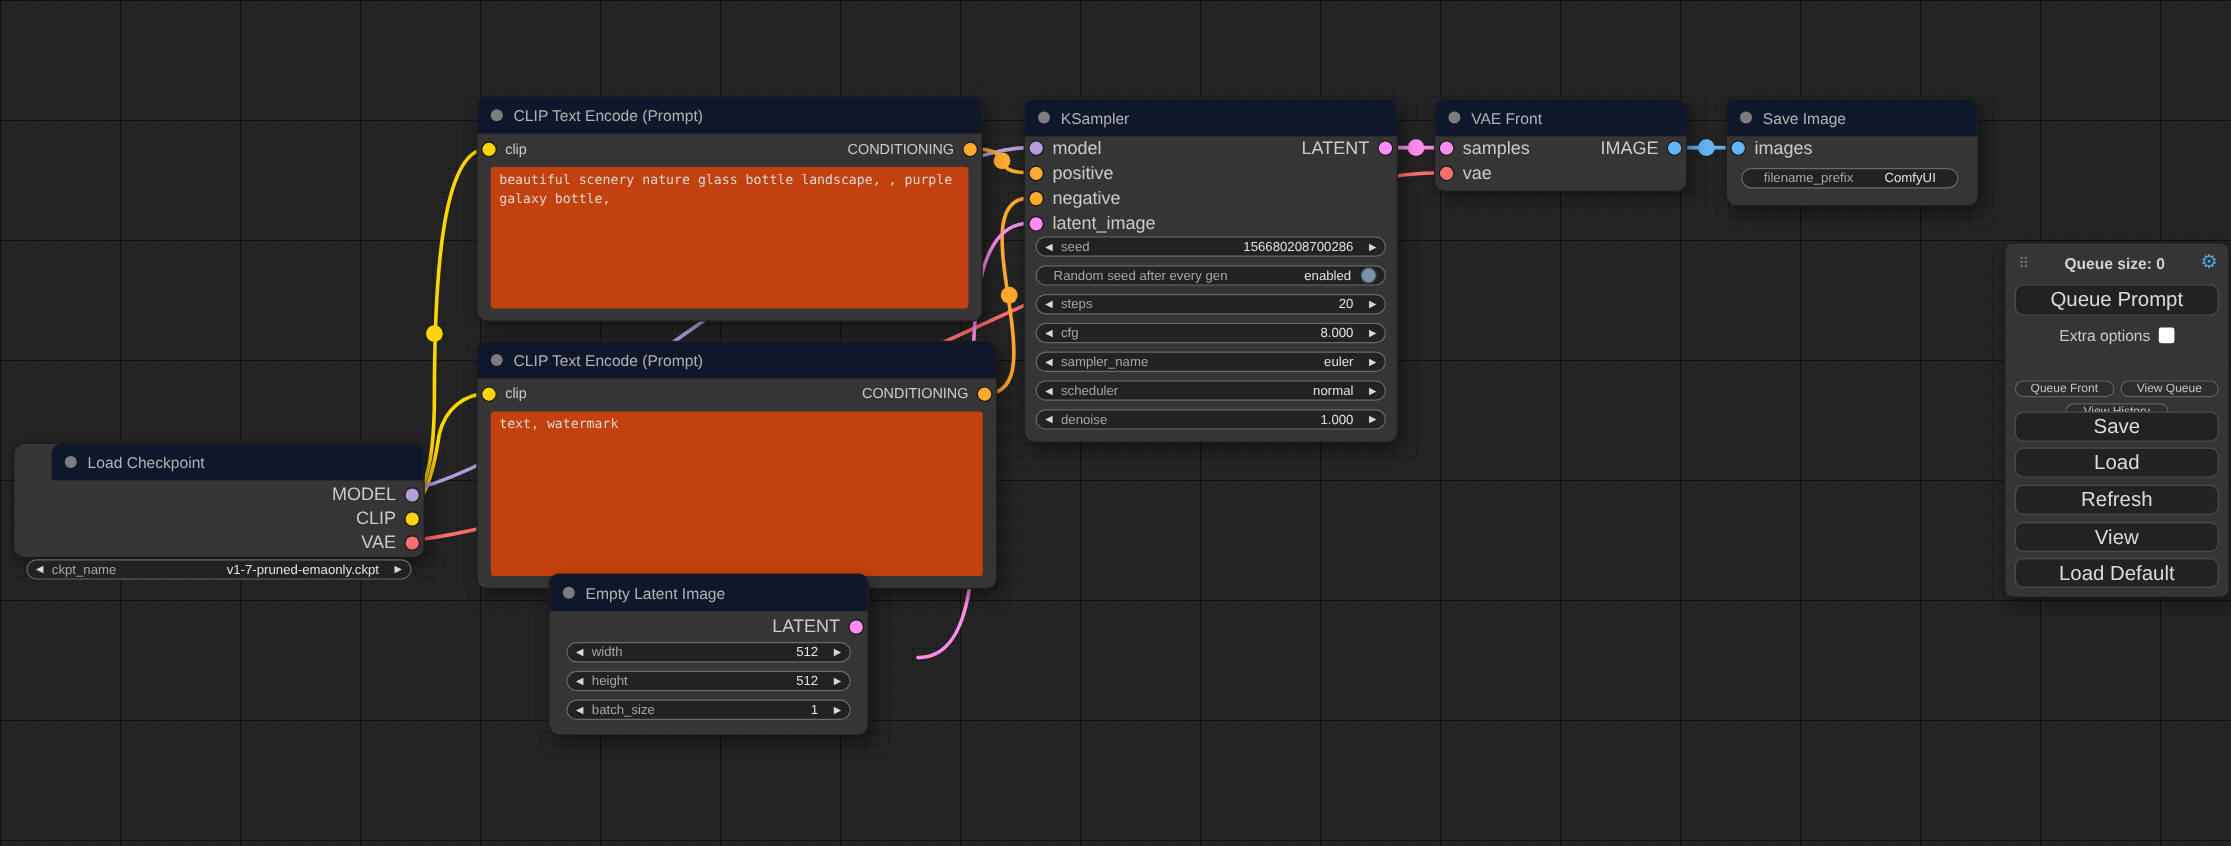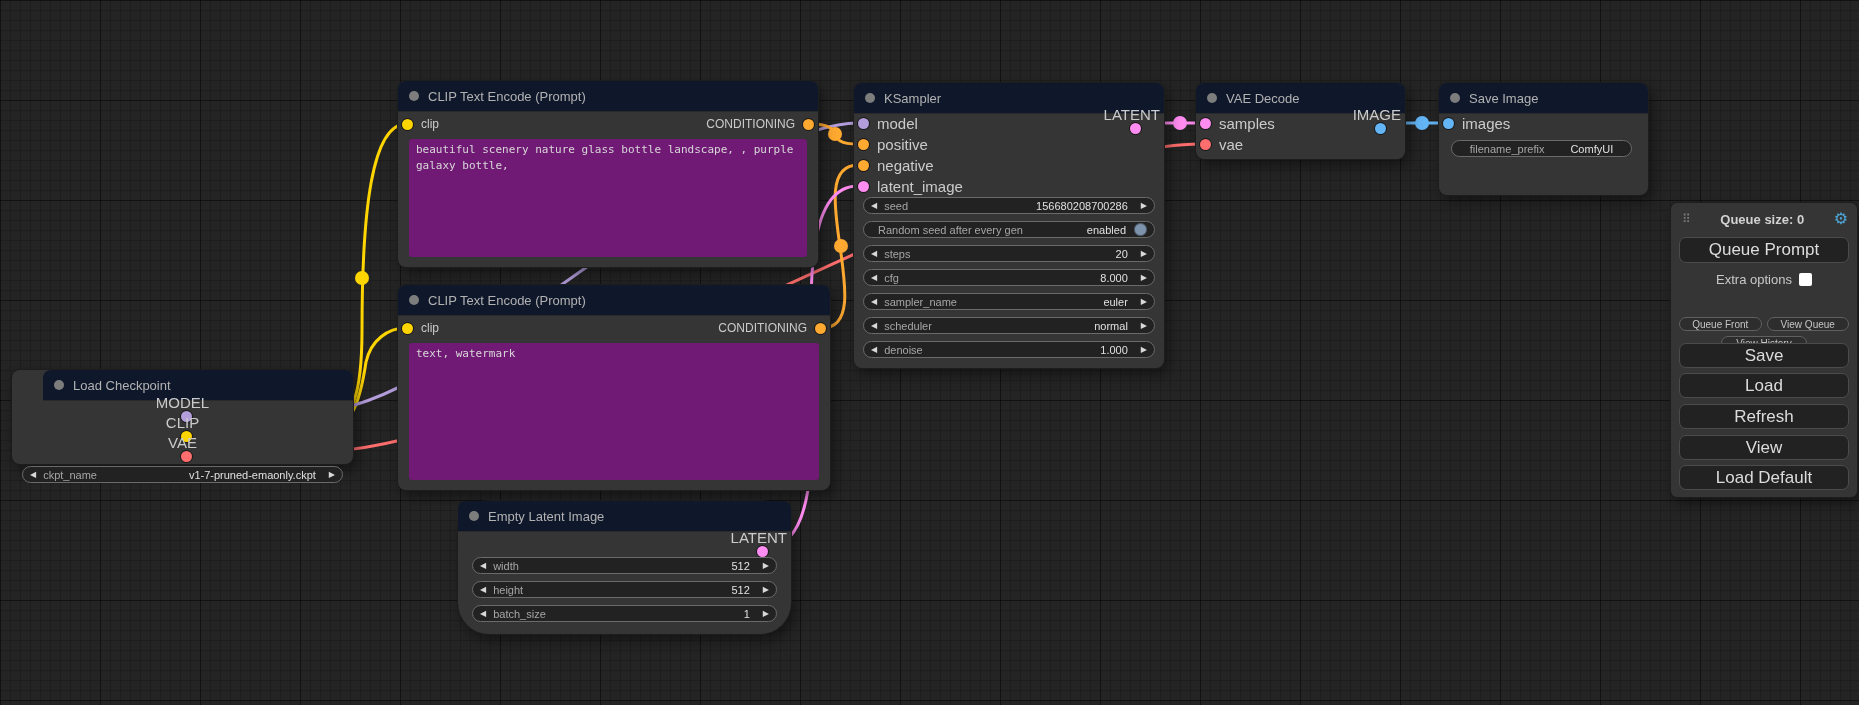--- a/index.html
+++ b/index.html
@@ -15,31 +15,31 @@
   svg.wires{position:absolute;left:0;top:0;pointer-events:none;}
   .node{position:absolute;background:#353535;border-radius:8px;
     box-shadow:0 0 0 1px #1d1d1d, 4px 6px 14px rgba(0,0,0,.45);}
   .ntitle{height:30px;display:flex;align-items:center;gap:9px;padding:0 11px;
     background:#0f172a;border-radius:8px 8px 0 0;border-bottom:1px solid #2a2a2a;
     color:#b2b2b2;font-size:13px;white-space:nowrap;}
   .tdot{width:10px;height:10px;border-radius:50%;background:#7d7d7d;flex:none;}
   .prow{height:21px;display:flex;align-items:center;font-size:15px;color:#cbcbcb;padding:0 2px;}
   .prow .pin{width:11px;height:11px;border-radius:50%;box-shadow:0 0 0 1px rgba(0,0,0,.55);flex:none;}
   .prow.in .pin{margin-right:8px;}
-  .prow.out{justify-content:flex-end;flex-direction:column;}
+  .prow.out{justify-content:flex-end;}
   .prow.out .pin{margin-left:8px;}
   .prow.tall{height:26px;}
   .widget{height:17px;background:#222;border:1px solid #6a6a6a;border-radius:10px;
     display:flex;align-items:center;padding:0 7px;font-size:11px;box-sizing:border-box;white-space:nowrap;}
   .widget .arr{font-size:8px;color:#d8d8d8;line-height:1;flex:none;}
   .widget .wname{margin-left:7px;color:#a6a6a6;}
   .widget .wval{margin-left:auto;color:#e0e0e0;}
   .widget .arr.r{margin-left:13px;}
   .wcol{position:absolute;display:flex;flex-direction:column;gap:7px;}
-  .textbox{position:absolute;background:#701a75;border-radius:3px;color:#d8d8d8;
+  .textbox{position:absolute;background:#c2410c;border-radius:3px;color:#d8d8d8;
     font:11px/1.45 "DejaVu Sans Mono",monospace;padding:3px 7px;white-space:pre-wrap;overflow:hidden;}
   .toggle{width:13px;height:13px;border-radius:50%;margin-left:8px;flex:none;box-shadow:inset 0 0 0 1px rgba(0,0,0,.35);}
 
   
   #n-ckpt{left:12px;top:370px;width:310px;height:94px;padding-left:31px;}
   #n-ckpt .outs{position:absolute;top:32px;right:2px;left:2px;}
   #n-ckpt .prow{height:20px;}
   #n-ckpt .widget{position:absolute;left:10px;right:10px;top:96px;}
   #n-clip1{left:398px;top:81px;width:420px;height:186px;}
   #n-clip2{left:398px;top:285px;width:432px;height:205px;}
@@ -48,25 +48,25 @@
   .cliprow .pin{width:11px;height:11px;border-radius:50%;box-shadow:0 0 0 1px rgba(0,0,0,.55);}
   #n-clip1 .textbox{left:11px;right:11px;top:58px;bottom:10px;}
   #n-clip2 .textbox{left:11px;right:11px;top:58px;bottom:10px;}
   #n-ksampler{left:854px;top:83px;width:310px;height:285px;}
   #n-ksampler .ins{position:absolute;top:30px;left:2px;}
   #n-ksampler .outrow{position:absolute;top:30px;right:2px;}
   #n-ksampler .wcol{left:9px;right:9px;top:114px;}
   #n-vae{left:1196px;top:83px;width:209px;height:76px;}
   #n-vae .ins{position:absolute;top:30px;left:2px;}
   #n-vae .outrow{position:absolute;top:30px;right:2px;}
-  #n-save{left:1439px;top:83px;width:209px;height:112px;}
+  #n-save{left:1439px;top:83px;width:209px;height:88px;}
   #n-save .ins{position:absolute;top:30px;left:2px;}
   #n-save .widget{position:absolute;left:12px;right:16px;top:57px;justify-content:center;gap:26px;}
   #n-save .widget .wval{margin-left:0;}
-  #n-latent{left:458px;top:501px;width:333px;height:133px;border-radius:31px;}
+  #n-latent{left:458px;top:479px;width:265px;height:133px;}
   #n-latent .outrow{position:absolute;top:30px;right:2px;}
   #n-latent .wcol{left:14px;right:14px;top:56px;}
 
   
   #menu{position:absolute;left:1671px;top:203px;width:186px;height:294px;background:#353535;
     border-radius:6px;box-shadow:0 0 0 1px #1d1d1d, 4px 6px 14px rgba(0,0,0,.45);color:#ccc;}
   .m-header{position:absolute;top:8px;left:11px;right:9px;display:flex;align-items:center;}
   .m-title{flex:1;text-align:center;font-size:13px;color:#d2d2d2;font-weight:bold;}
   .drag{color:#7a7a7a;font-size:12px;line-height:1;cursor:grab;}
   .gear{color:#4da6d6;font-size:16px;line-height:1;cursor:pointer;}
@@ -241,21 +241,21 @@
         <span class="wname">denoise</span>
         <span class="wval">1.000</span>
         <span class="arr r">▶</span>
       </div>
     </div>
   </div>
 
   <div class="node" id="n-vae">
     <div class="ntitle">
       <span class="tdot"></span>
-      <span>VAE Decode</span>
+      <span>VAE Front</span>
     </div>
     <div class="ins">
       <div class="prow in">
         <span class="pin" style="background-color: rgb(255, 140, 240);"></span>
         <span>samples</span>
       </div>
       <div class="prow in">
         <span class="pin" style="background-color: rgb(255, 110, 110);"></span>
         <span>vae</span>
       </div>

